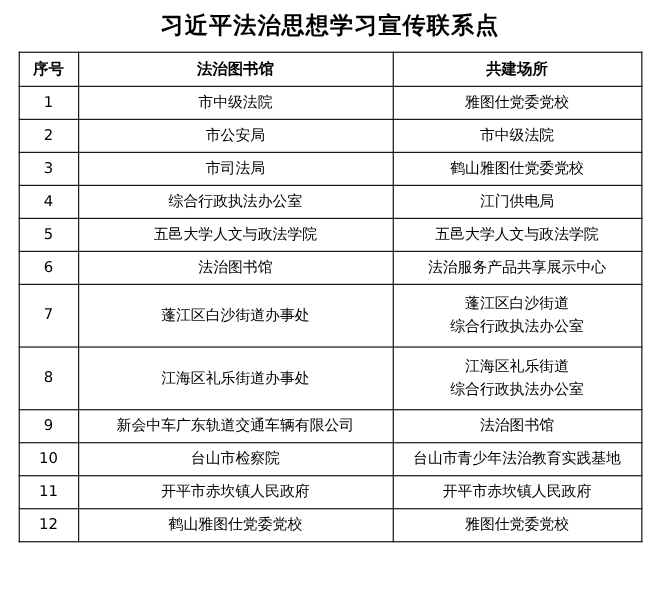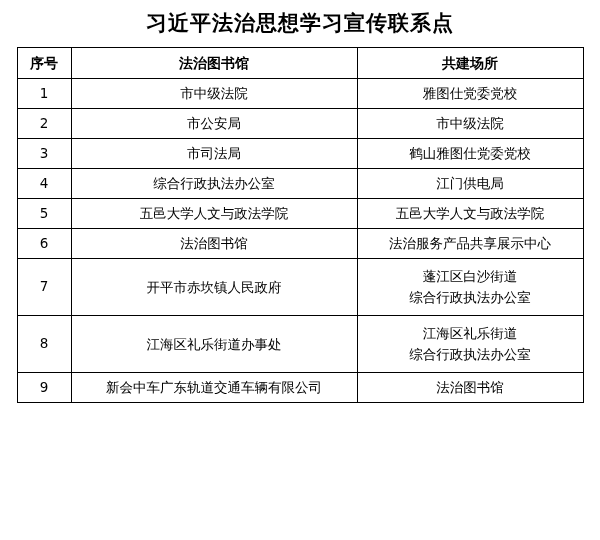--- a/index.html
+++ b/index.html
@@ -164,21 +164,21 @@
           <td>
             <div class="cell-lines">
               <span>法治服务产品共享展示中心</span>
             </div>
           </td>
         </tr>
         <tr class="tall">
           <td>7</td>
           <td>
             <div class="cell-lines">
-              <span>开平市赤坎镇人民政府</span>
+              <span>蓬江区白沙街道办事处</span>
             </div>
           </td>
           <td>
             <div class="cell-lines">
               <span>蓬江区白沙街道</span>
               <span>综合行政执法办公室</span>
             </div>
           </td>
         </tr>
         <tr class="tall">
@@ -198,18 +198,57 @@
         <tr>
           <td>9</td>
           <td>
             <div class="cell-lines">
               <span>新会中车广东轨道交通车辆有限公司</span>
             </div>
           </td>
           <td>
             <div class="cell-lines">
               <span>法治图书馆</span>
+            </div>
+          </td>
+        </tr>
+        <tr>
+          <td>10</td>
+          <td>
+            <div class="cell-lines">
+              <span>台山市检察院</span>
+            </div>
+          </td>
+          <td>
+            <div class="cell-lines">
+              <span>台山市青少年法治教育实践基地</span>
+            </div>
+          </td>
+        </tr>
+        <tr>
+          <td>11</td>
+          <td>
+            <div class="cell-lines">
+              <span>开平市赤坎镇人民政府</span>
+            </div>
+          </td>
+          <td>
+            <div class="cell-lines">
+              <span>开平市赤坎镇人民政府</span>
+            </div>
+          </td>
+        </tr>
+        <tr>
+          <td>12</td>
+          <td>
+            <div class="cell-lines">
+              <span>鹤山雅图仕党委党校</span>
+            </div>
+          </td>
+          <td>
+            <div class="cell-lines">
+              <span>雅图仕党委党校</span>
             </div>
           </td>
         </tr>
       </tbody>
   </table>
 </div>
 
 </body></html>

